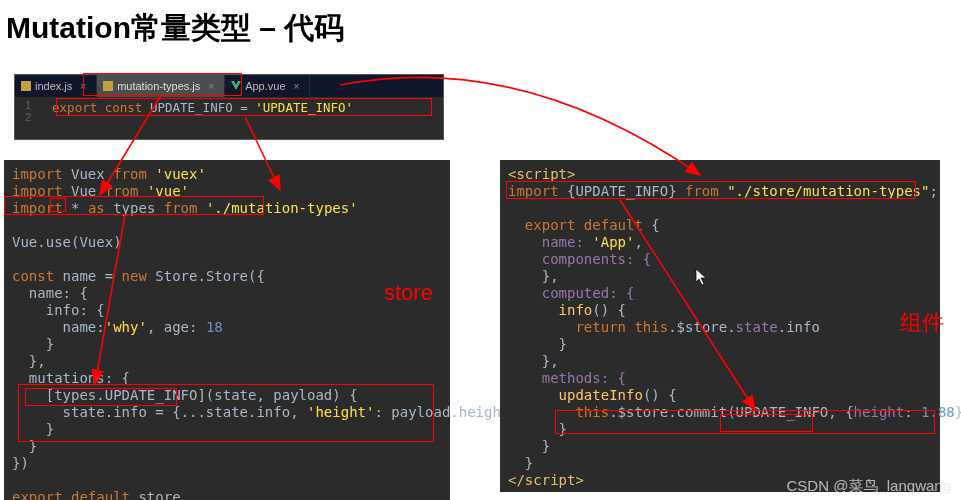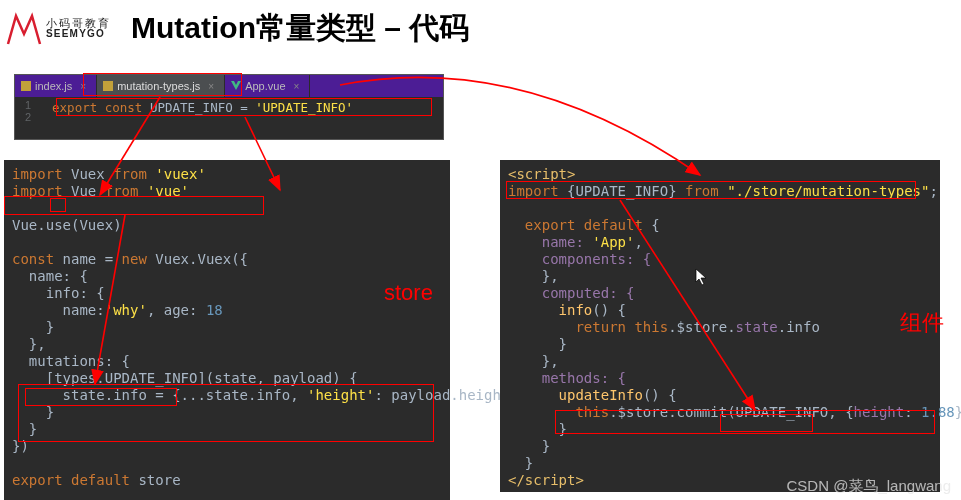--- a/index.html
+++ b/index.html
@@ -6,21 +6,21 @@
   body { width: 961px; height: 500px; background: #fff; font-family: Arial, sans-serif; position: relative; overflow: hidden; }
   .header { display: flex; align-items: center; padding: 8px 10px 4px 6px; gap: 20px; }
   .logo { display: flex; align-items: center; gap: 4px; }
   .logo-mark { width: 36px; height: 34px; position: relative; }
   .logo-text { display: flex; flex-direction: column; line-height: 1; }
   .logo-cn { font-size: 11px; letter-spacing: 2px; color: #222; }
   .logo-en { font-size: 10px; letter-spacing: 1.2px; color: #222; font-weight: bold;}
   .title { font-size: 30px; font-weight: bold; color: #000; text-align: right; }
 
   .top-editor { position: absolute; left: 14px; top: 74px; width: 430px; background: #2b2b2b; border: 1px solid #555; }
-  .tabs { display: flex; background: #4c1d95; height: 22px; align-items: flex-end; font-size: 11px; }
+  .tabs { display: flex; background: #0f172a; height: 22px; align-items: flex-end; font-size: 11px; }
   .tab { padding: 0 10px 0 6px; height: 100%; display: flex; align-items: center; gap: 4px; color: #bbb; border-right: 1px solid #2b2b2b; position: relative;}
   .tab.active { background: #4b4e50; color: #ddd; }
   .tab-icon { width: 10px; height: 10px; display: inline-block; }
   .tab-close { color: #888; font-size: 10px; margin-left: 4px;}
   .gutter-cell { color: #606366; width: 22px; text-align: right; padding-right: 6px; font-size: 11px;}
   .code-area { display: flex; padding: 2px 0 6px 0; }
   .gutter { display: flex; flex-direction: column; }
   .code-lines { font-family: "Consolas", monospace; font-size: 12.5px; line-height: 17px; color: #a9b7c6; }
   .code-lines div { white-space: pre; }
 
@@ -42,31 +42,20 @@
 
   .cursor-icon { position: absolute; width: 14px; height: 18px; }
   .watermark { position: absolute; right: 10px; bottom: 4px; color: rgba(230,230,230,0.75); font-size: 15px; font-family: "Microsoft YaHei", sans-serif; }
 
   svg.arrows { position: absolute; left:0; top:0; width:961px; height:500px; pointer-events:none; }
 </style>
 </head>
 <body>
 
 <div class="header">
-  <div class="logo">
-    <div class="logo-mark">
-      <svg viewBox="0 0 36 34">
-          <path d="M2 32 L10 4 L18 22 L26 4 L34 32" fill="none" stroke="#d81e2f" stroke-width="2.5"></path>
-        </svg>
-    </div>
-    <div class="logo-text">
-      <span class="logo-cn">小码哥教育</span>
-      <span class="logo-en">SEEMYGO</span>
-    </div>
-  </div>
   <div class="title">Mutation常量类型 – 代码</div>
 </div>
 
 <div class="top-editor">
   <div class="tabs">
     <div class="tab">
       <span class="tab-icon"><svg viewBox="0 0 10 10">
             <rect width="10" height="10" fill="#c2a13a"></rect>
           </svg></span>
       <span>index.js</span>
@@ -95,24 +84,25 @@
     <div class="code-lines">
       <div>  <span class="kw">export</span> <span class="kw">const</span> <span class="ident">UPDATE_INFO</span><span> = </span><span class="str">'UPDATE_INFO'</span></div>
       <div> </div>
     </div>
   </div>
 </div>
 
 <div class="left-panel">
   <div><span class="kw">import</span><span> Vuex </span><span class="kw">from</span><span class="str"> 'vuex'</span></div>
   <div><span class="kw">import</span><span> Vue </span><span class="kw">from</span><span class="str"> 'vue'</span></div>
+  <div><span class="kw">import</span><span> * </span><span class="kw">as</span><span> types </span><span class="kw">from</span><span class="str"> './mutation-types'</span></div>
   <div> </div>
   <div>Vue.use(Vuex)</div>
   <div> </div>
-  <div><span class="kw">const</span><span> name = </span><span class="kw">new</span><span> Vuex.Vuex({</span></div>
+  <div><span class="kw">const</span><span> name = </span><span class="kw">new</span><span> Store.Store({</span></div>
   <div>  name: {</div>
   <div>    info: {</div>
   <div><span>      name:</span><span class="str">'why'</span><span>, age: </span><span class="num">18</span></div>
   <div>    }</div>
   <div>  },</div>
   <div>  mutations: {</div>
   <div>    [types.UPDATE_INFO](state, payload) {</div>
   <div><span>      state.info = {...state.info, </span><span class="str">'height'</span><span>: payload.height}</span></div>
   <div>    }</div>
   <div>  }</div>

